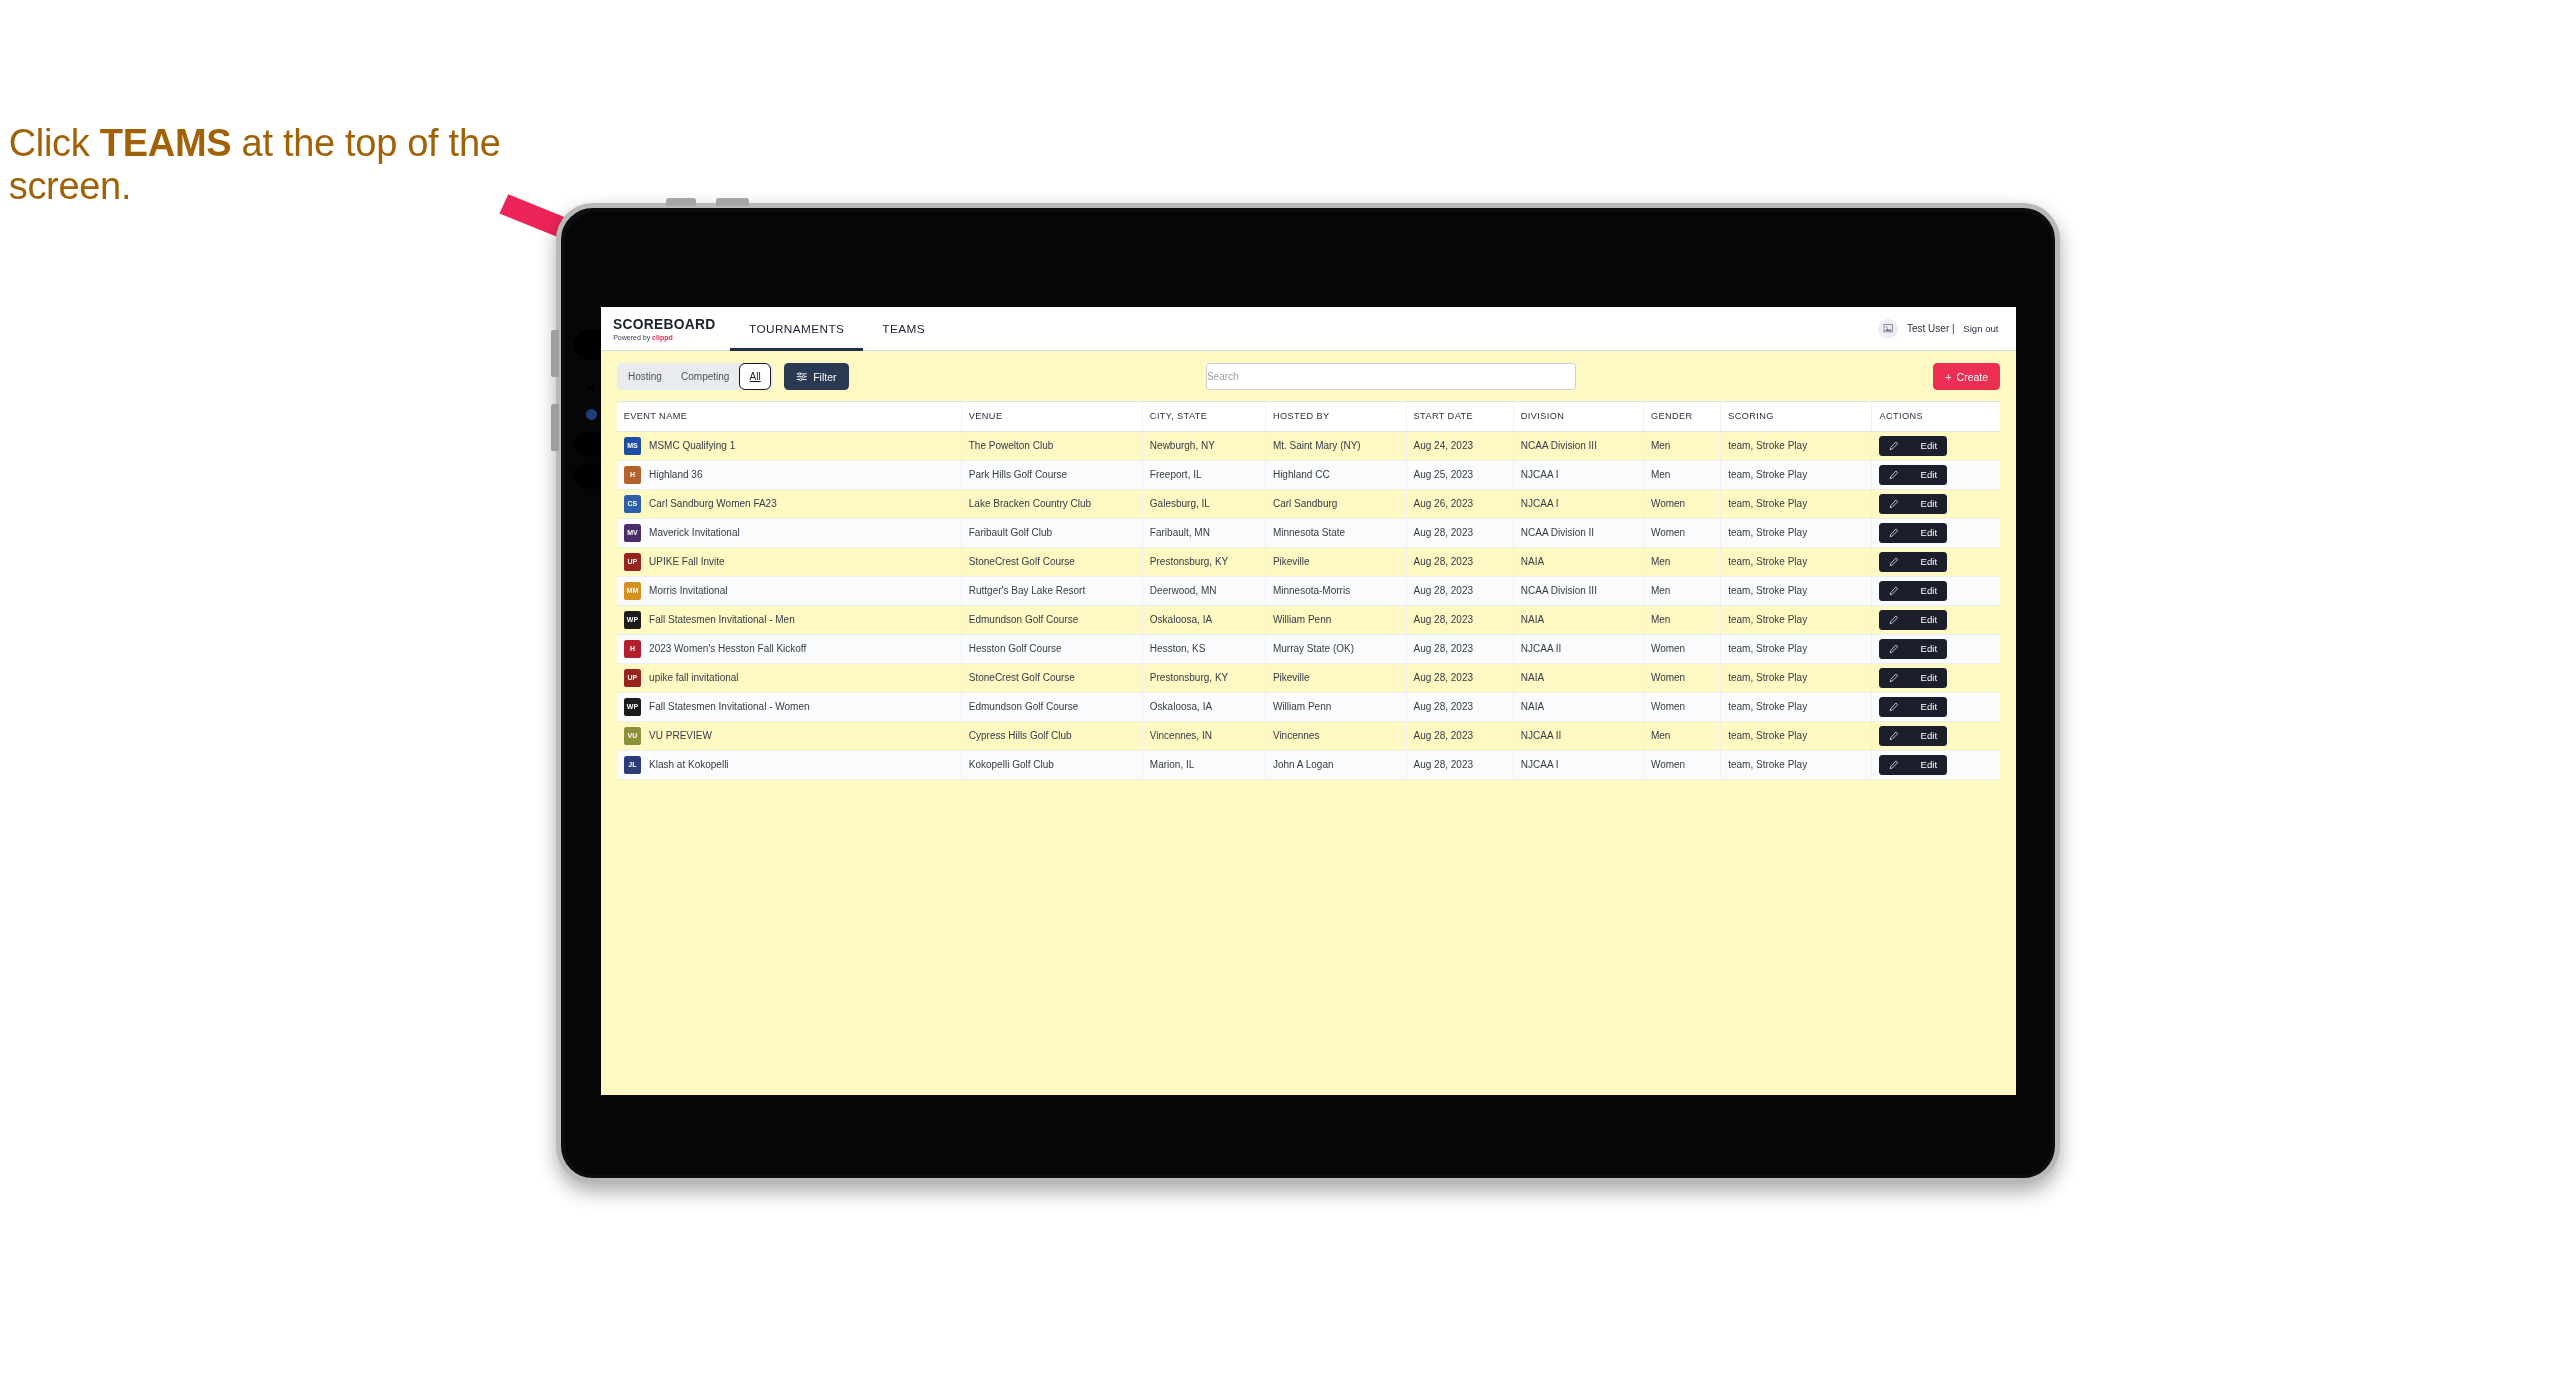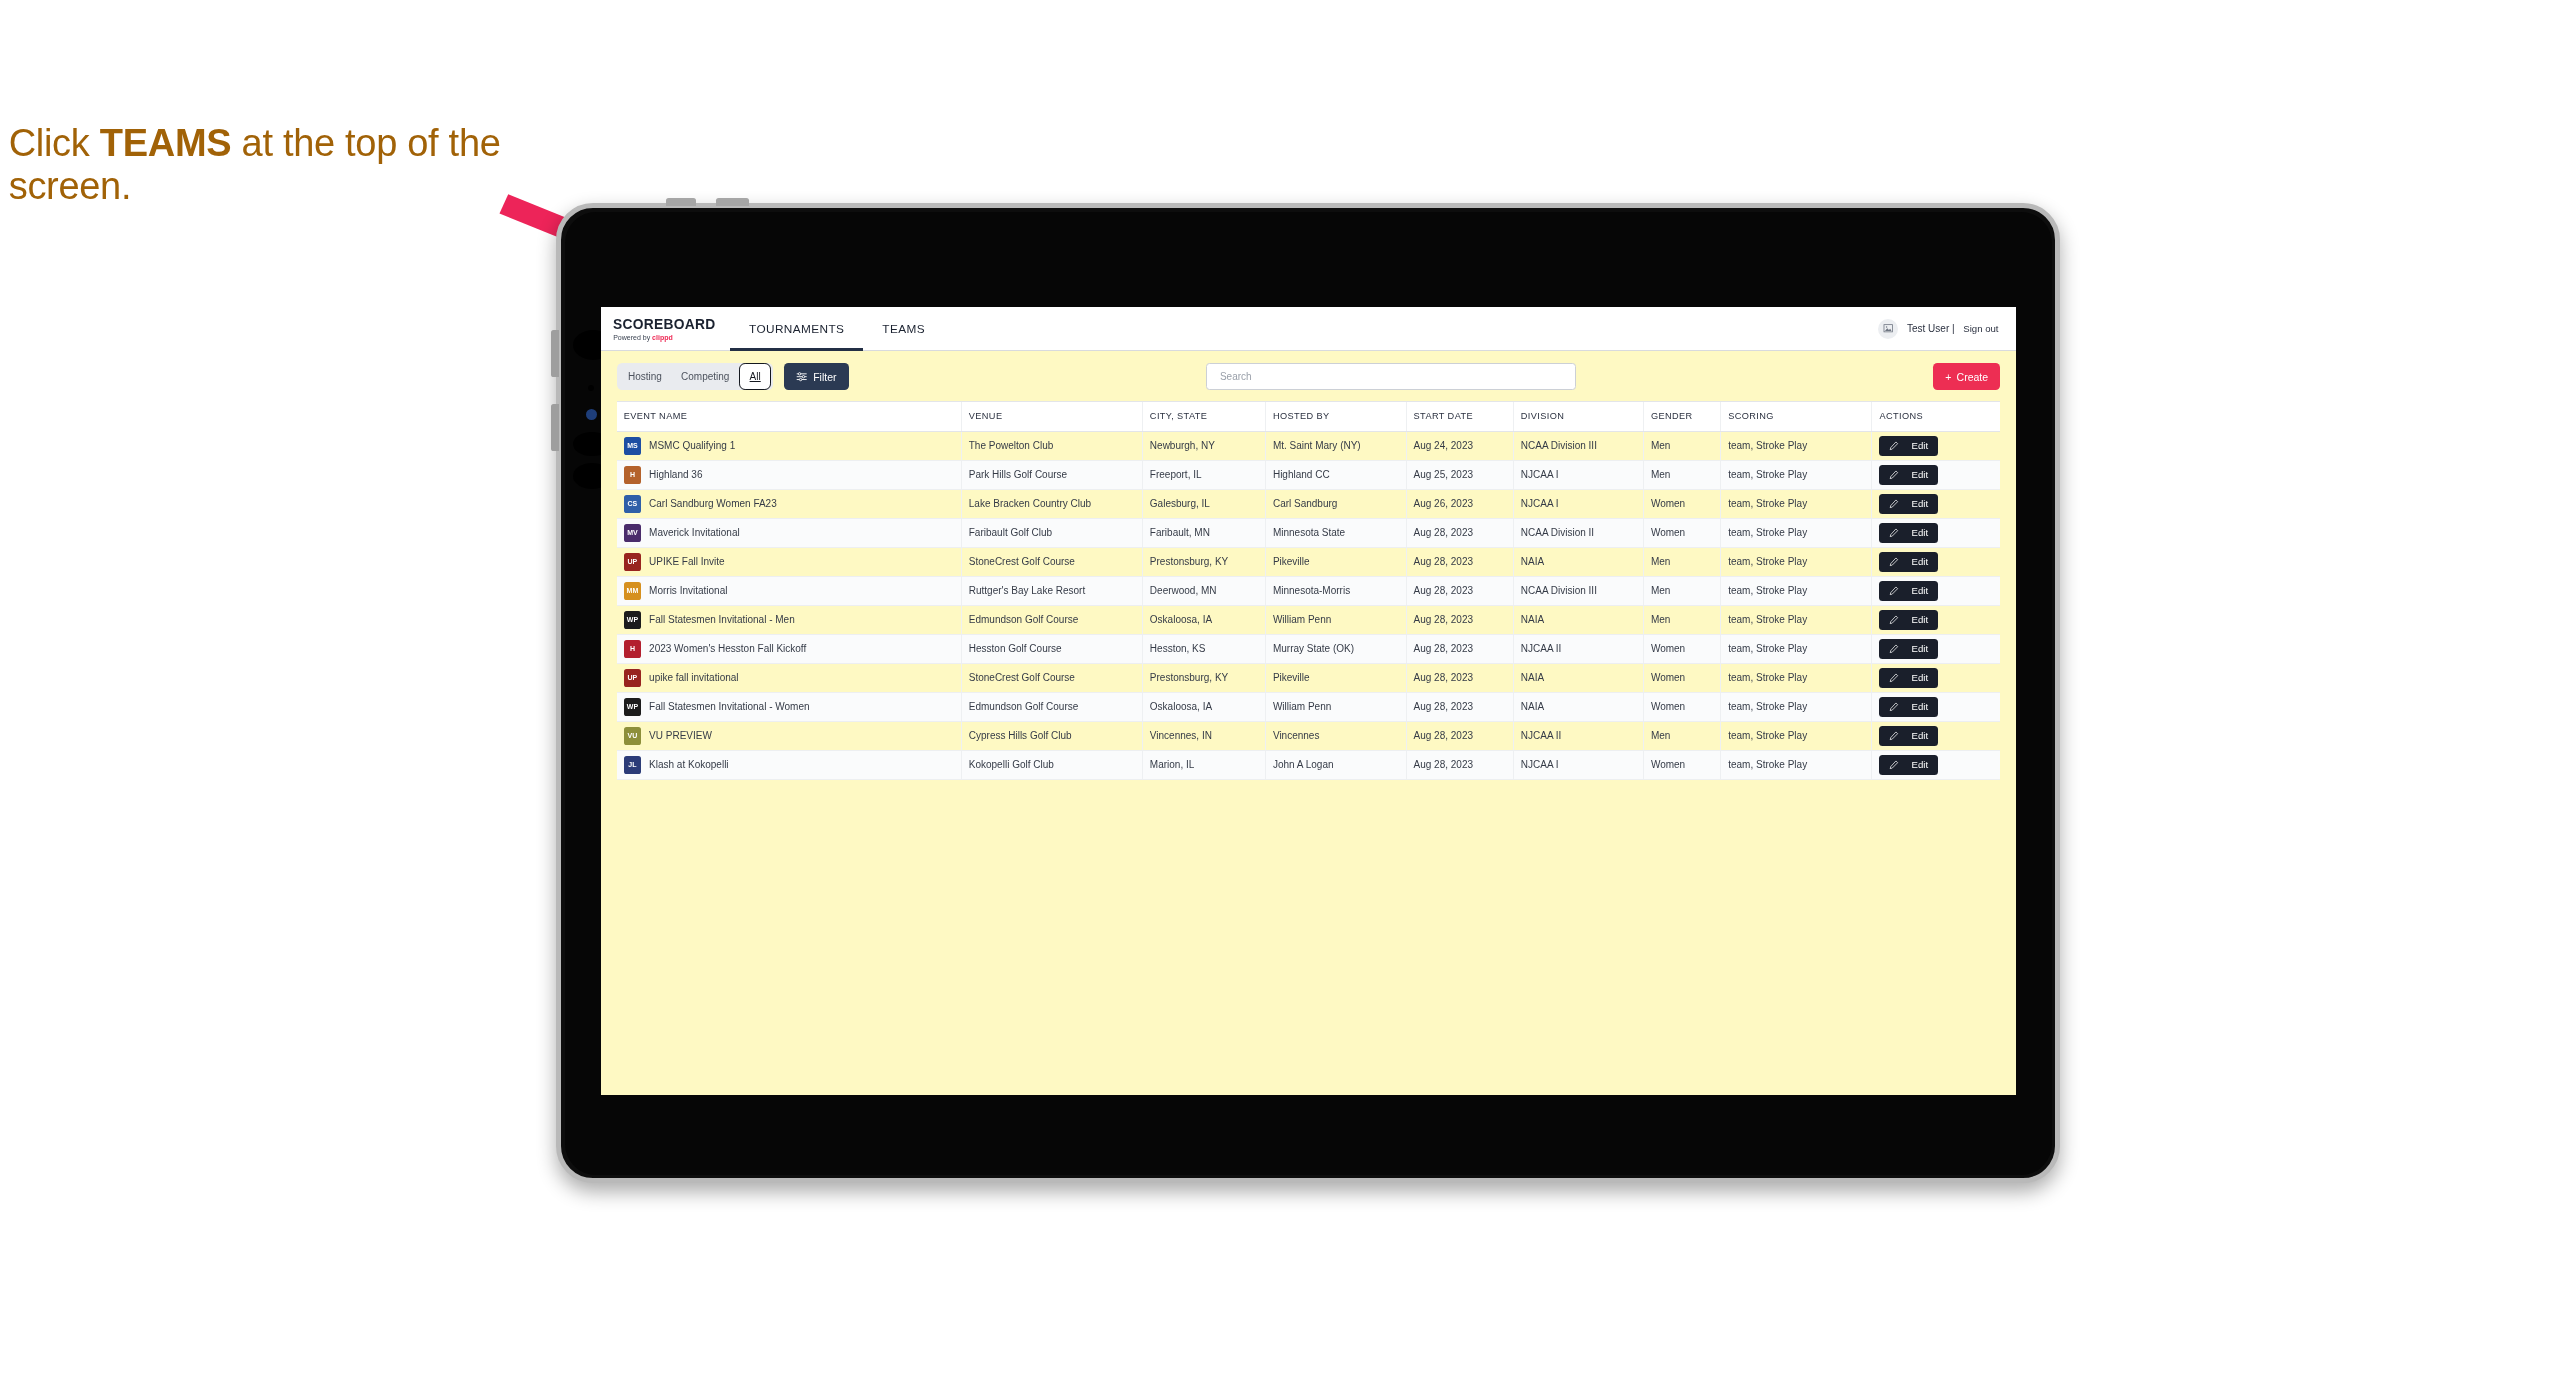--- a/index.html
+++ b/index.html
@@ -174,21 +174,21 @@
     width: 370px;
   }
   #search-input {
     width: 100%;
     height: 27px;
     border: 0.9px solid #ccd0d6;
     border-radius: 3.5px;
     background: #fff;
     font-size: 10px;
     color: #2b3140;
-    padding: 0 13px;
+    padding: 0 0;
     font-family: "Liberation Sans", sans-serif;
   }
   #search-input::placeholder { color: #9aa0aa; }
   #toolbar-gap2 { flex: 1; }
   #create-btn {
     display: flex; align-items: center; gap: 5.2px;
     background: #ed2e53;
     color: #ffffff;
     font-size: 10.5px;
     height: 27px;
@@ -242,21 +242,21 @@
   .ev-logo {
     width: 17.5px; height: 17.5px;
     flex: 0 0 17.5px;
     border-radius: 2.6px;
     display: flex; align-items: center; justify-content: center;
     font-size: 7px; font-weight: bold; color: #fff;
     overflow: hidden;
     line-height: 1;
   }
   .edit-btn {
-    display: inline-flex; align-items: center; gap: 13px;
+    display: inline-flex; align-items: center; gap: 22px;
     background: #1a1f2b;
     color: #ffffff;
     font-size: 9.6px;
     height: 20px;
     padding: 0 9.6px;
     border-radius: 3.5px;
     border: none;
     cursor: pointer;
     font-family: "Liberation Sans", sans-serif;
   }

